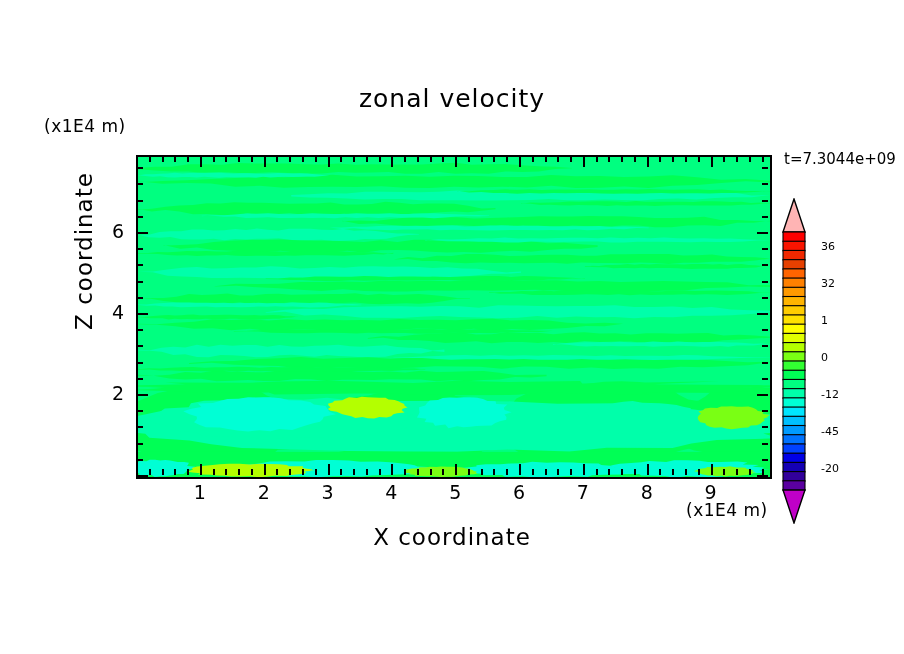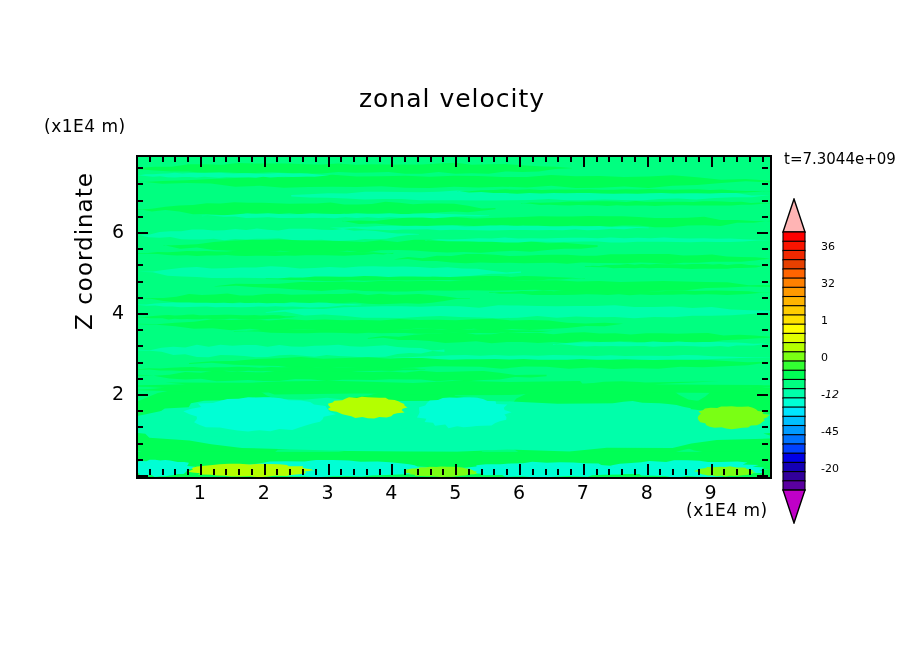--- a/index.html
+++ b/index.html
@@ -345,20 +345,21 @@
       <div class="abs" style="left: 762px; top: 216px; width: 6px; height: 2px; background: rgb(0, 0, 0);"></div>
       <div class="abs" style="left: 137px; top: 200px; width: 6px; height: 2px; background: rgb(0, 0, 0);"></div>
       <div class="abs" style="left: 762px; top: 200px; width: 6px; height: 2px; background: rgb(0, 0, 0);"></div>
       <div class="abs" style="left: 137px; top: 183px; width: 6px; height: 2px; background: rgb(0, 0, 0);"></div>
       <div class="abs" style="left: 762px; top: 183px; width: 6px; height: 2px; background: rgb(0, 0, 0);"></div>
       <div class="abs" style="left: 137px; top: 167px; width: 6px; height: 2px; background: rgb(0, 0, 0);"></div>
       <div class="abs" style="left: 762px; top: 167px; width: 6px; height: 2px; background: rgb(0, 0, 0);"></div>
     </div>
 
   <div class="abs" id="x-unit-label">(x1E4 m)</div>
+  <div class="abs" id="x-axis-title">X coordinate</div>
   <div class="abs" id="y-axis-title">Z coordinate</div>
 
   <div class="abs" id="colorbar-wrap">
     <svg id="colorbar-svg" width="40" height="326">
         <polygon points="13,1 24,34 2,34" fill="#ffb4b4" stroke="#000" stroke-width="1.4"></polygon>
         <rect x="2" y="34" width="22" height="9.614285714285714" fill="#ff0000" stroke="#000" stroke-width="1.1"></rect>
         <rect x="2" y="43.214285714285715" width="22" height="9.614285714285714" fill="#fa1400" stroke="#000" stroke-width="1.1"></rect>
         <rect x="2" y="52.42857142857143" width="22" height="9.614285714285714" fill="#f02800" stroke="#000" stroke-width="1.1"></rect>
         <rect x="2" y="61.64285714285714" width="22" height="9.614285714285714" fill="#e64000" stroke="#000" stroke-width="1.1"></rect>
         <rect x="2" y="70.85714285714286" width="22" height="9.614285714285714" fill="#ff6400" stroke="#000" stroke-width="1.1"></rect>
@@ -385,19 +386,19 @@
         <rect x="2" y="264.35714285714283" width="22" height="9.614285714285714" fill="#1400b4" stroke="#000" stroke-width="1.1"></rect>
         <rect x="2" y="273.57142857142856" width="22" height="9.614285714285714" fill="#32009b" stroke="#000" stroke-width="1.1"></rect>
         <rect x="2" y="282.7857142857143" width="22" height="9.614285714285714" fill="#5a00a0" stroke="#000" stroke-width="1.1"></rect>
         <polygon points="2,292 24,292 13,325" fill="#c000c8" stroke="#000" stroke-width="1.4"></polygon>
       </svg>
     <div id="colorbar-labels">
         <div class="cb-label" style="top: 52.4286px;">36</div>
         <div class="cb-label" style="top: 89.2857px;">32</div>
         <div class="cb-label" style="top: 126.143px;">1</div>
         <div class="cb-label" style="top: 163px;">0</div>
-        <div class="cb-label" style="top: 199.857px; font-style: italic;">-12</div>
+        <div class="cb-label" style="top: 199.857px;">-12</div>
         <div class="cb-label" style="top: 236.714px;">-45</div>
         <div class="cb-label" style="top: 273.571px;">-20</div>
       </div>
   </div>
 
 </div>
 
 </body></html>

